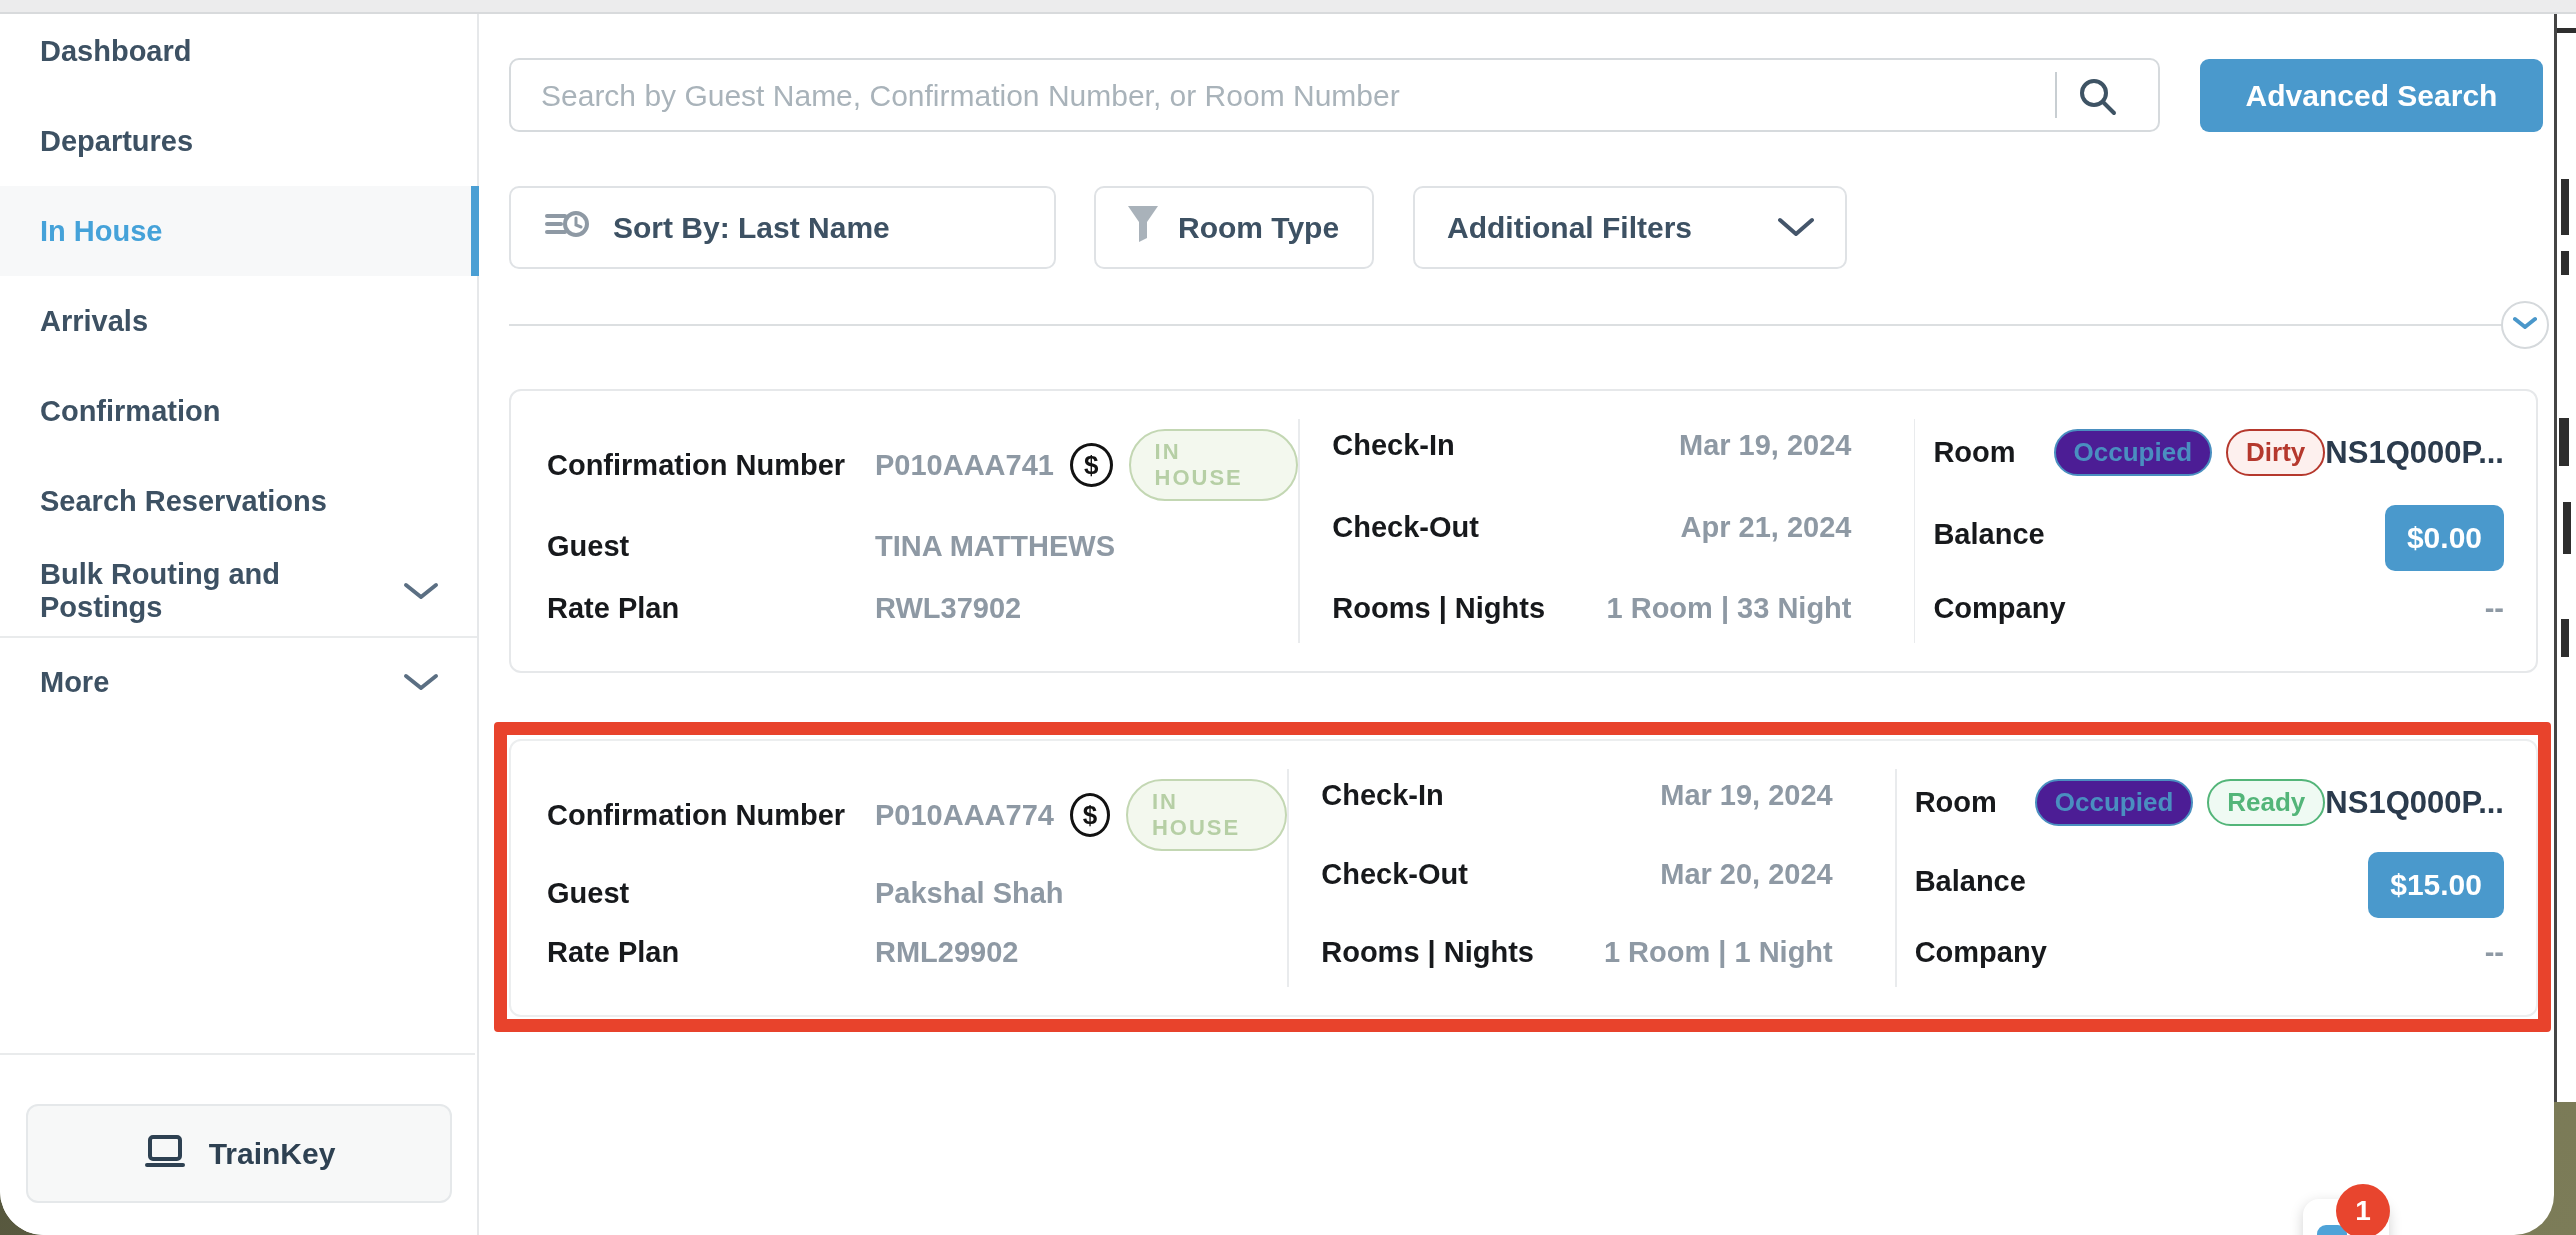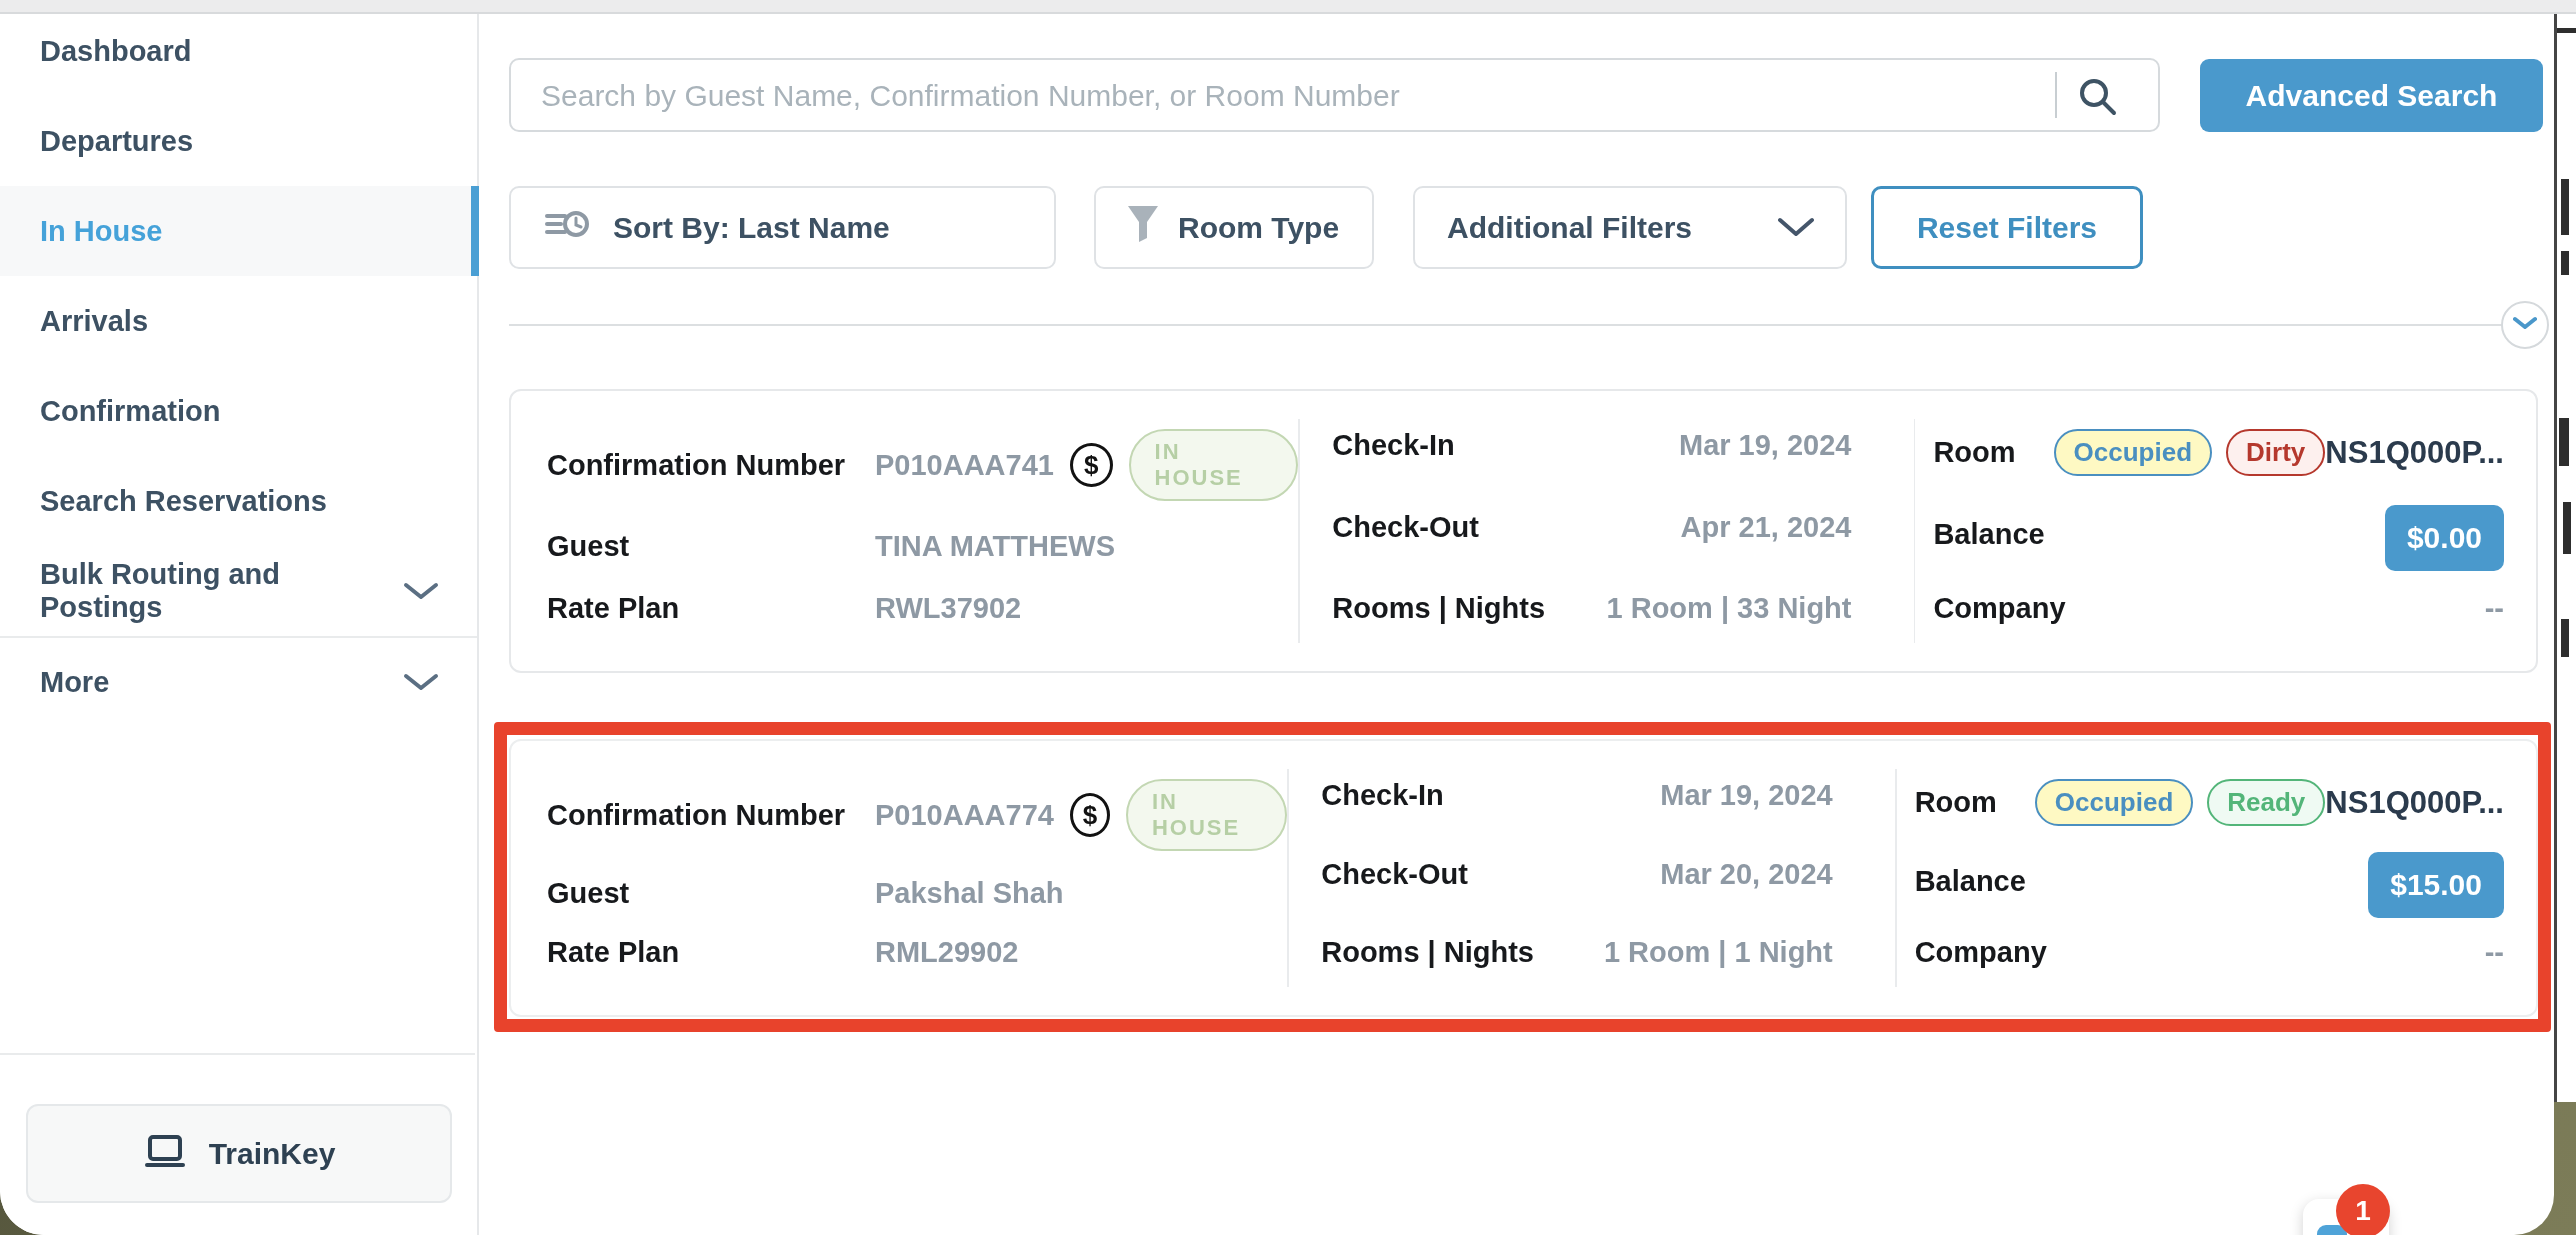--- a/index.html
+++ b/index.html
@@ -63,21 +63,21 @@
   .col1 .lbl{width:328px;flex:none;}
   .val{font-size:29px;font-weight:600;color:#8e99a4;}
   .val-right{margin-left:auto;}
   .valgroup{display:flex;align-items:center;gap:16px;}
   .dollar-icon{width:44px;height:44px;border-radius:50%;border:3px solid #121212;display:flex;align-items:center;justify-content:center;
     font-size:26px;font-weight:700;color:#121212;box-sizing:border-box;}
   .inhouse-badge{border:2px solid #c3d7b3;background:#f3f8ee;color:#b6cfa5;font-size:22px;font-weight:700;letter-spacing:2px;
     padding:8px 24px;border-radius:994px;}
   .pillgroup{display:flex;align-items:center;gap:14px;margin-left:38px;}
   .pill{font-size:26px;font-weight:600;border-radius:994px;padding:6px 18px;border:2px solid;}
-  .pill-blue{color:#4a8fc0;border-color:#4a8fc0;background:#fef9c3;}
+  .pill-blue{color:#4a8fc0;border-color:#4a8fc0;background:#4c1d95;}
   .pill-red{color:#b5382d;border-color:#b5382d;background:#fdf0ee;}
   .pill-green{color:#53b579;border-color:#53b579;background:#effaf3;}
   .room-number{margin-left:auto;font-size:31px;font-weight:700;color:#2b3b4d;}
   .balance-btn{margin-left:auto;background:#4a99cc;color:#fff;border:none;border-radius:10px;padding:16px 22px;
     font-size:30px;font-weight:600;font-family:"Liberation Sans",sans-serif;cursor:pointer;margin-top:8px;}
   
   .chat-tile{position:absolute;left:2303px;top:1199px;width:86px;height:80px;background:#fff;border-radius:16px;box-shadow:0 4px 14px rgba(0,0,0,.18);}
   .chat-blue{position:absolute;left:14px;top:26px;width:30px;height:28px;border-radius:9px;background:#4fa3d8;}
   .chat-green-bar{position:absolute;left:50px;top:10px;width:18px;height:46px;border-radius:9px;background:#4db375;}
   .notif-badge{position:absolute;left:2336px;top:1184px;width:54px;height:54px;border-radius:50%;background:#e8452e;
@@ -181,21 +181,20 @@
       <span>Room Type</span>
     </div>
     <div class="filter-box fb-additional">
       <span>Additional Filters</span>
       <span class="nav-chevron">
         <svg width="38" height="22" viewBox="0 0 38 22">
             <polyline points="3,4 19,18 35,4" fill="none" stroke="#44556a" stroke-width="4" stroke-linecap="round" stroke-linejoin="round"></polyline>
           </svg>
       </span>
     </div>
-    <button class="btn-reset">Reset Filters</button>
 
     <div class="list-divider"></div>
     <div class="collapse-circle">
       <span>
         <svg width="24" height="14" viewBox="0 0 24 14">
             <polyline points="2,3 12,11 22,3" fill="none" stroke="#4a97ca" stroke-width="4" stroke-linecap="round" stroke-linejoin="round"></polyline>
           </svg>
       </span>
     </div>
 

